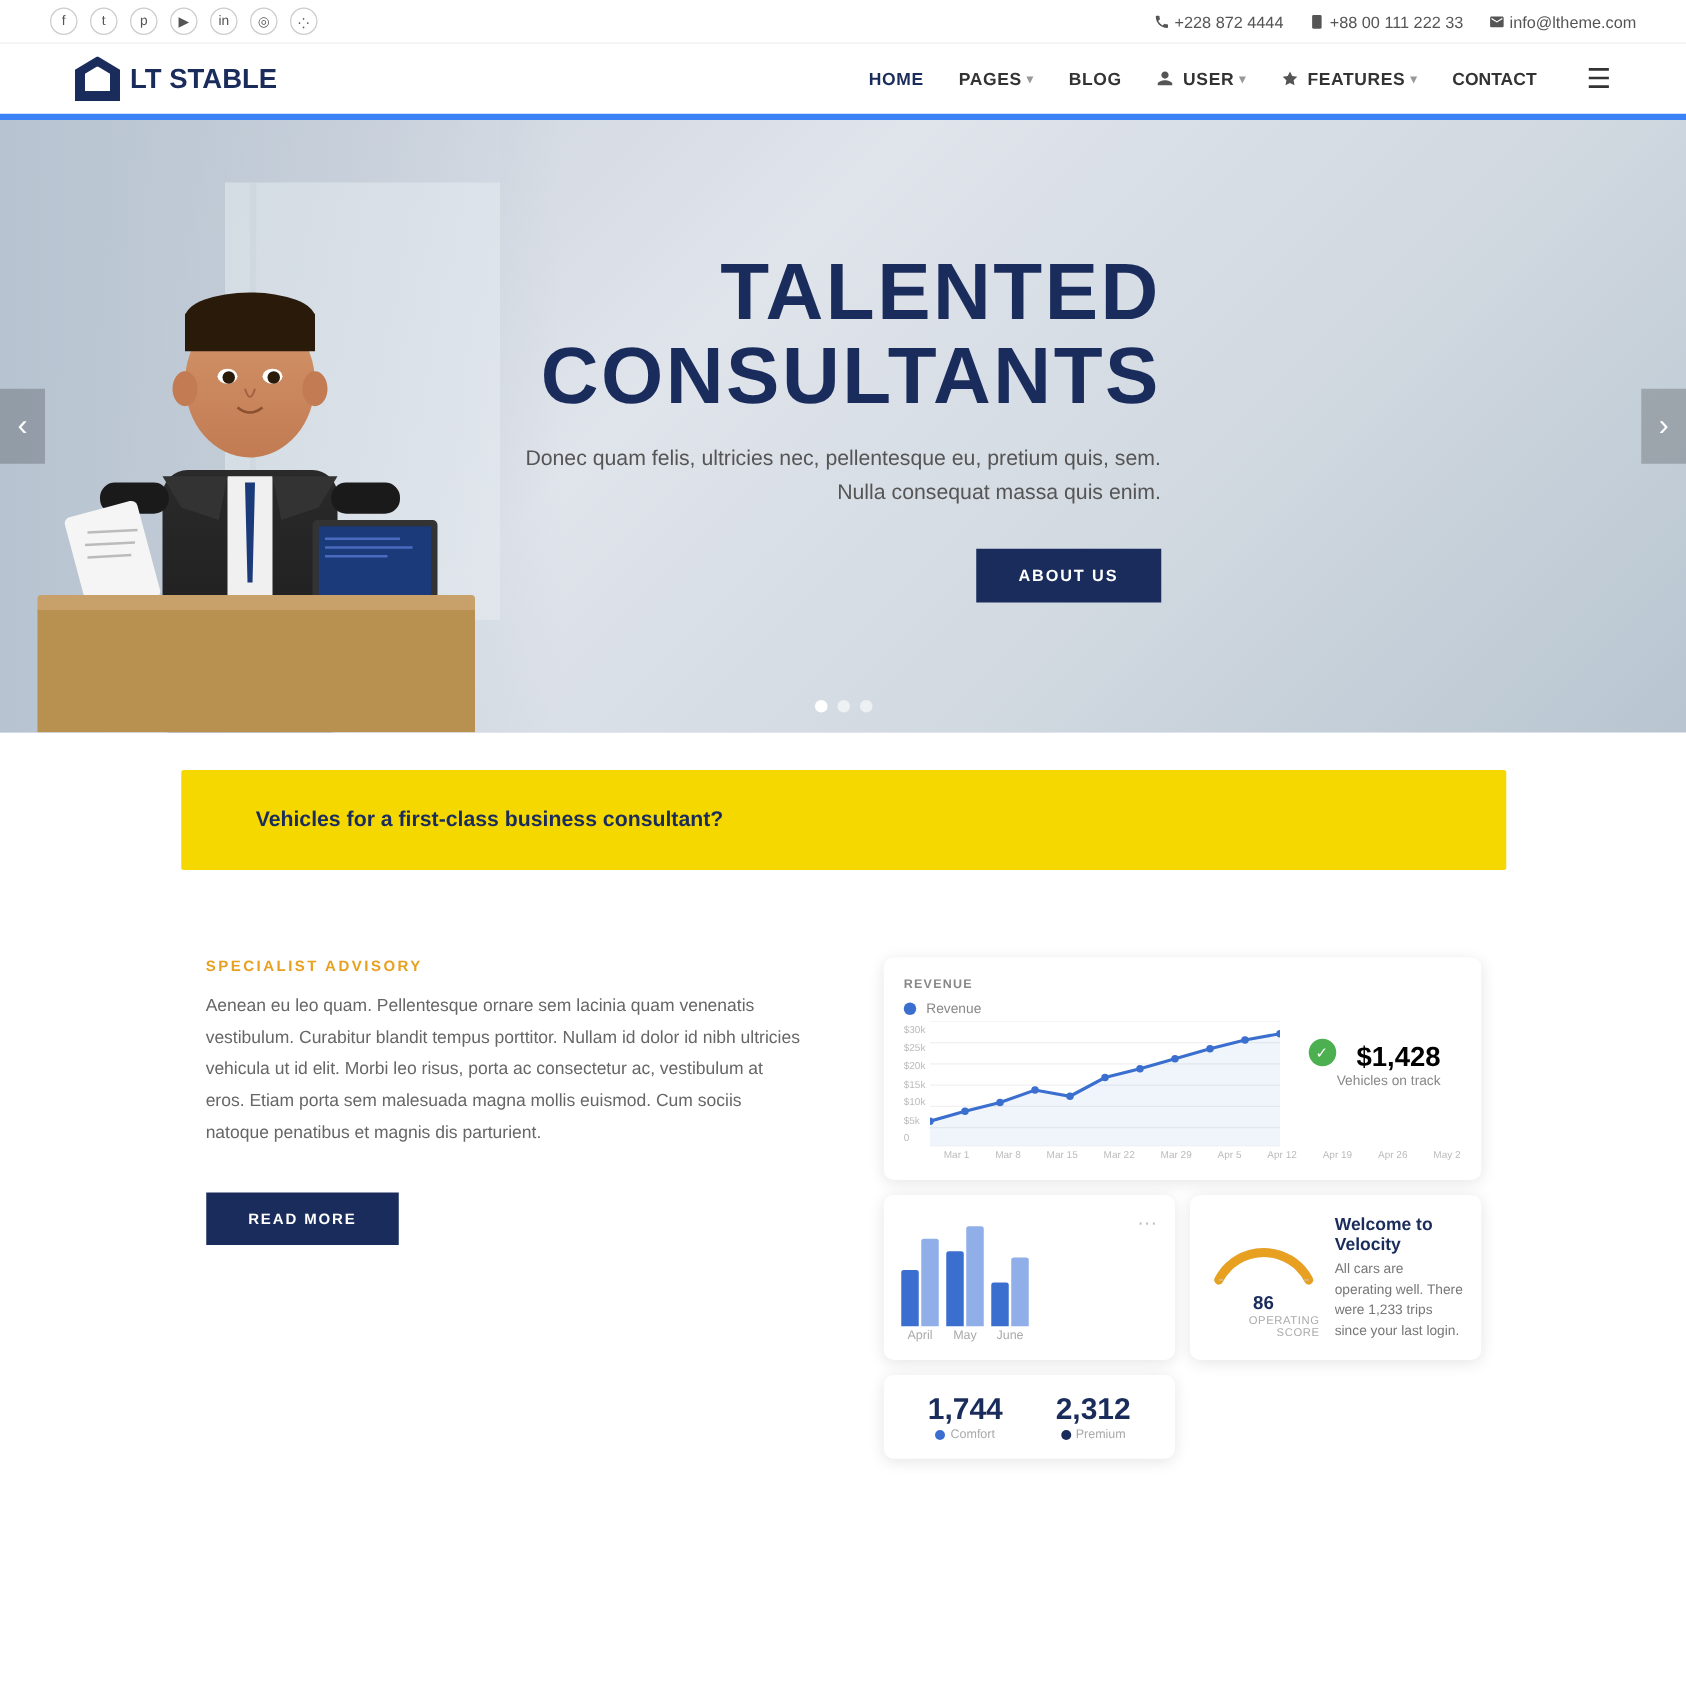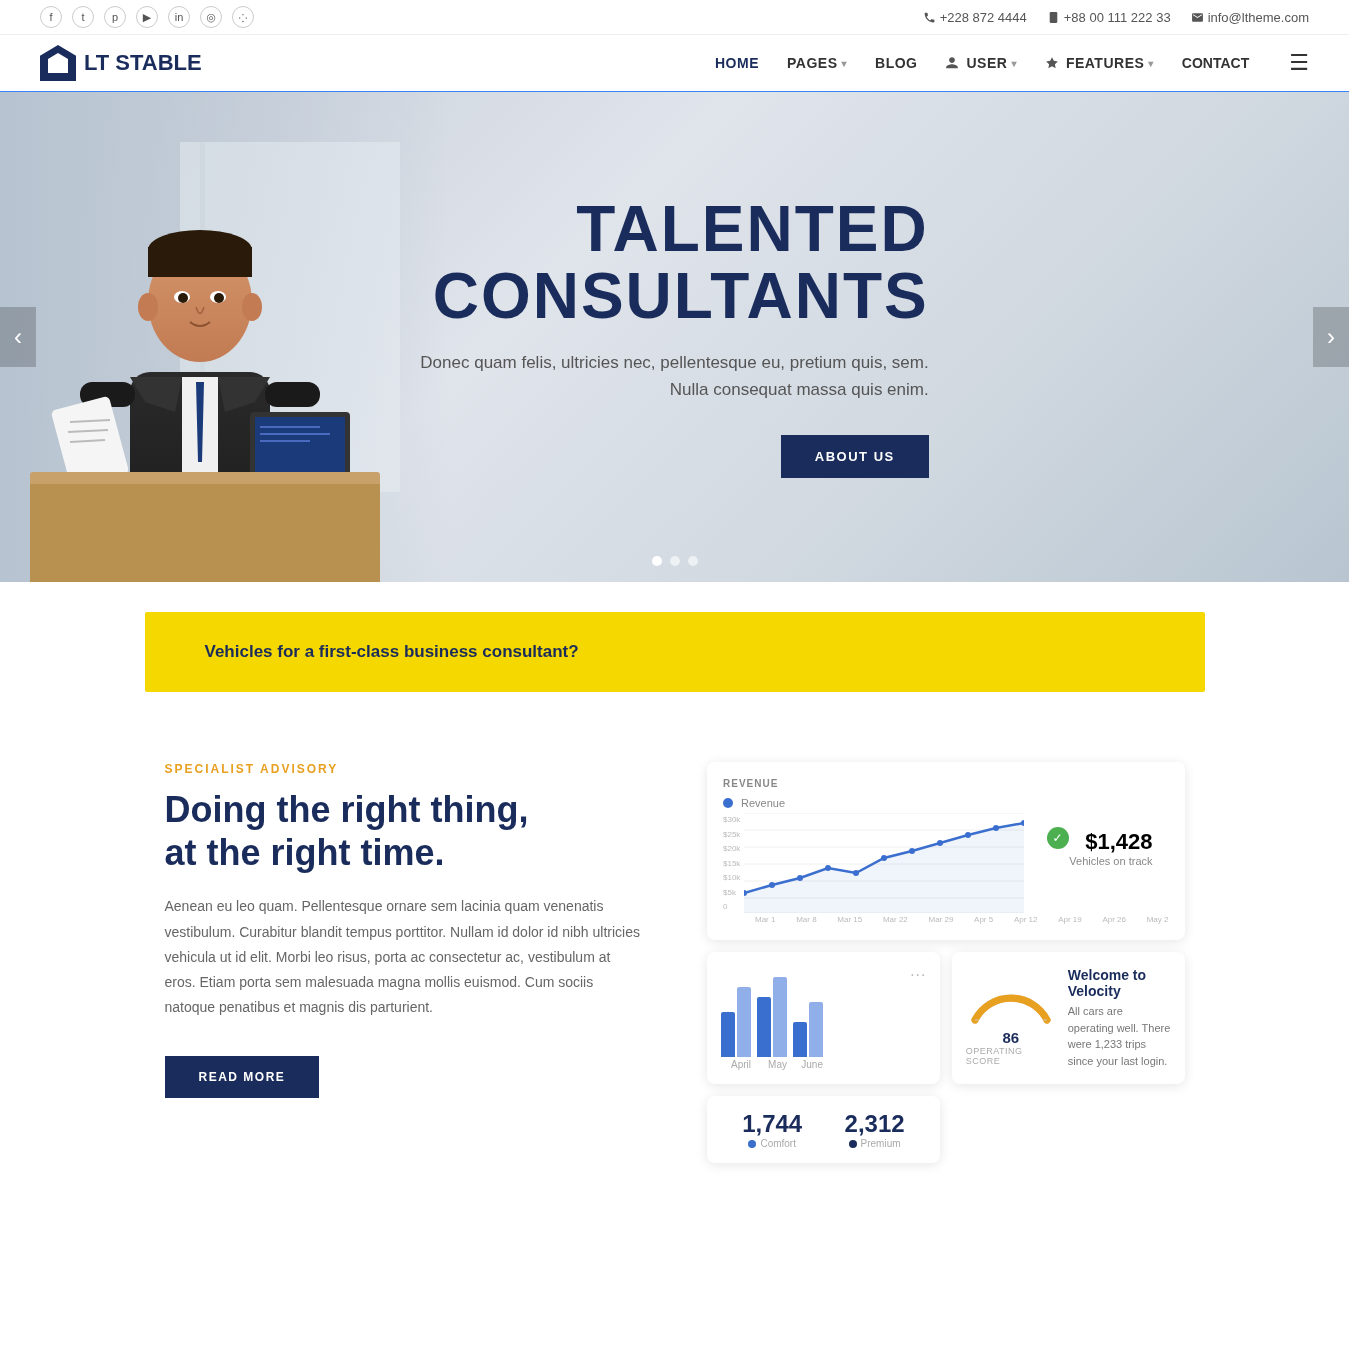--- a/index.html
+++ b/index.html
@@ -26,23 +26,23 @@
       text-decoration: none;
     }
     .top-bar-right { display: flex; gap: 20px; align-items: center; font-size: 13px; color: #555; }
     .top-bar-right span { display: flex; align-items: center; gap: 4px; }
 
     
     .navbar {
       display: flex;
       align-items: center;
       justify-content: space-between;
-      padding: 10px 40px;
+      padding: 10px 60px;
       background: #fff;
-      border-bottom: 1px solid #3b82f6;
+      border-bottom: 5px solid #3b82f6;
       position: sticky; top: 12px; z-index: 100;
     }
     .logo { display: flex; align-items: center; gap: 8px; font-size: 22px; font-weight: 700; color: #1a2c5b; text-decoration: none; }
     .logo-icon {
       width: 36px; height: 36px;
       background: #1a2c5b;
       clip-path: polygon(50% 0%, 100% 30%, 100% 100%, 0% 100%, 0% 30%);
       display: flex; align-items: center; justify-content: center;
     }
     .logo-icon-inner {
@@ -251,21 +251,21 @@
     }
     .bar-chart-area {
       display: flex;
       align-items: flex-end;
       gap: 6px;
       height: 80px;
     }
     .bar-group {
       display: flex;
       flex-direction: column;
-      align-items: flex-end;
+      align-items: center;
       gap: 2px;
     }
     .bar-group-label { font-size: 10px; color: #aaa; }
     .bar-inner {
       display: flex;
       align-items: flex-end;
       gap: 2px;
     }
     .bar {
       width: 14px;
@@ -277,21 +277,21 @@
     .card-score {
       padding: 14px;
       display: flex;
       gap: 12px;
       align-items: center;
     }
     .gauge-label-score {
       font-size: 15px; font-weight: 800; color: #1a2c5b;
       text-align: center;
     }
-    .gauge-sublabel { font-size: 9px; color: #aaa; text-align: left; text-transform: uppercase; letter-spacing: 0.5px; }
+    .gauge-sublabel { font-size: 9px; color: #aaa; text-align: right; text-transform: uppercase; letter-spacing: 0.5px; }
     .card-score-text { font-size: 12px; color: #555; }
     .card-score-text .title { font-weight: 700; color: #1a2c5b; font-size: 14px; margin-bottom: 4px; }
     .card-score-text .desc { font-size: 11px; color: #777; line-height: 1.5; }
 
     .card-stats {
       padding: 14px;
       display: flex;
       justify-content: space-around;
     }
     .stat-item { text-align: center; }
@@ -472,24 +472,20 @@
 <div style="background:#fff; padding: 0 20px;">
   <div class="yellow-banner">
     <span class="yellow-banner-text">Vehicles for a first-class business consultant?</span>
   </div>
 </div>
 
 <div class="content-section">
 
   <div class="content-left">
     <div class="section-tag">SPECIALIST ADVISORY</div>
-    <h2 class="section-heading">
-      <span>Doing the right thing,</span><br>
-      <span>at the right time.</span>
-    </h2>
     <p class="section-body">Aenean eu leo quam. Pellentesque ornare sem lacinia quam venenatis vestibulum. Curabitur blandit tempus porttitor. Nullam id dolor id nibh ultricies vehicula ut id elit. Morbi leo risus, porta ac consectetur ac, vestibulum at eros. Etiam porta sem malesuada magna mollis euismod. Cum sociis natoque penatibus et magnis dis parturient.</p>
     <a class="read-more-btn">READ MORE</a>
   </div>
 
   <div class="content-right">
     <div class="dashboard-cards">
 
       <div class="card card-revenue">
         <div class="card-revenue-label">REVENUE</div>
         <div style="display:flex; align-items:center; gap:8px; margin-bottom:4px;">

